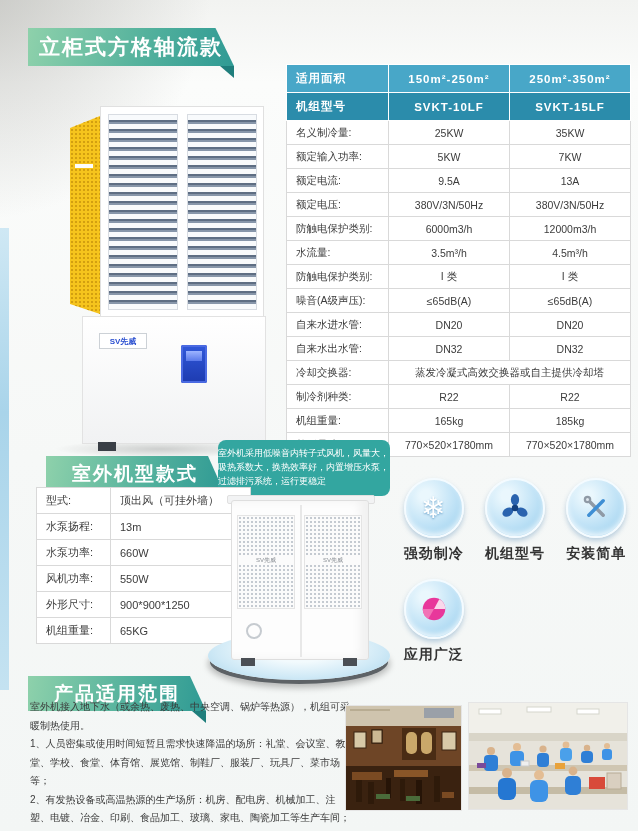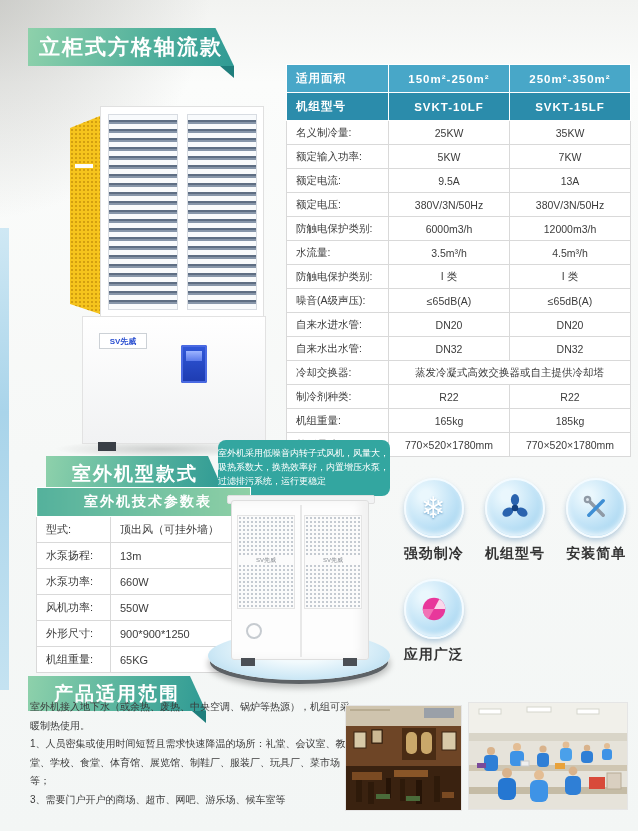--- a/index.html
+++ b/index.html
@@ -249,23 +249,20 @@
   <div class="badge-fold fold-outdoor"></div>
 
   <div class="bubble">室外机采用低噪音内转子式风机，风量大，吸热系数大，换热效率好，内置增压水泵，过滤排污系统，运行更稳定</div>
 
   <table class="outdoor-table">
     <colgroup>
         <col style="width:74px">
         <col style="width:140px">
       </colgroup>
     <tbody>
-        <tr class="ot-head">
-      <td colspan="2">室外机技术参数表</td>
-    </tr>
     <tr>
           <td>型式:</td>
           <td>顶出风（可挂外墙）</td>
         </tr>
     <tr>
           <td>水泵扬程:</td>
           <td>13m</td>
         </tr>
     <tr>
           <td>水泵功率:</td>
@@ -347,20 +344,21 @@
   </div>
 
   <div class="badge badge-scope">
     <span class="bt">产品适用范围</span>
   </div>
   <div class="badge-fold fold-scope"></div>
 
   <div class="scope-text">
     <div class="scope-line">室外机接入地下水（或余热、废热、中央空调、锅炉等热源），机组可采暖制热使用。</div>
     <div class="scope-line">1、人员密集或使用时间短暂且需求快速降温的场所：礼堂、会议室、教堂、学校、食堂、体育馆、展览馆、制鞋厂、服装厂、玩具厂、菜市场等；</div>
+    <div class="scope-line">2、有发热设备或高温热源的生产场所：机房、配电房、机械加工、注塑、电镀、冶金、印刷、食品加工、玻璃、家电、陶瓷加工等生产车间；</div>
     <div class="scope-line">3、需要门户开户的商场、超市、网吧、游乐场、候车室等</div>
 
   </div>
 
   <svg class="photo photo-restaurant" width="115" height="104" viewBox="0 0 115 104">
     <rect width="115" height="104" fill="#5d3a1e"></rect>
     <rect width="115" height="20" fill="#cfc4ae"></rect>
     <rect x="78" y="2" width="30" height="10" fill="#9aa0a8"></rect>
     <rect x="4" y="3" width="40" height="2" fill="#b8ac92"></rect>
     <rect x="0" y="20" width="115" height="42" fill="#6e4526"></rect>

